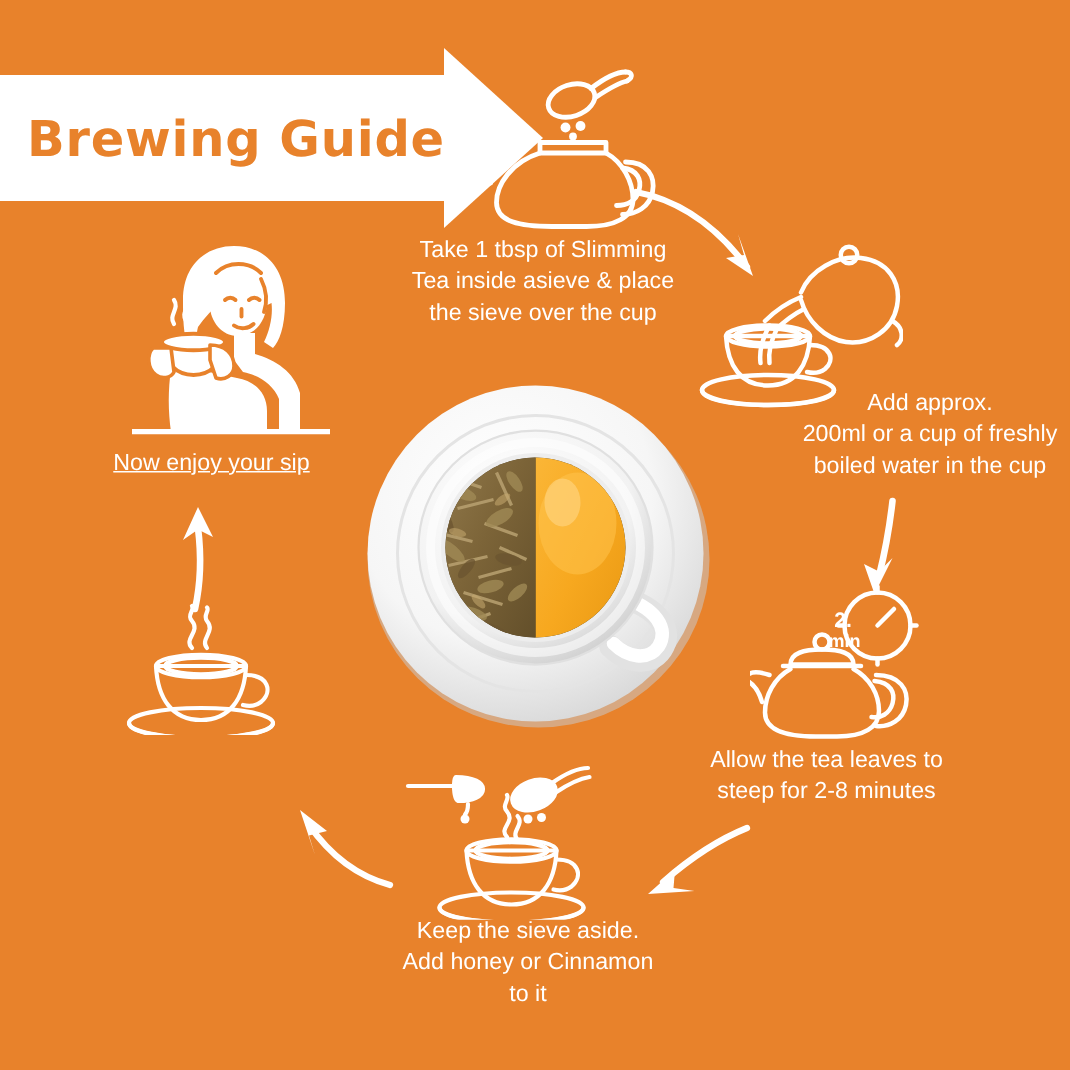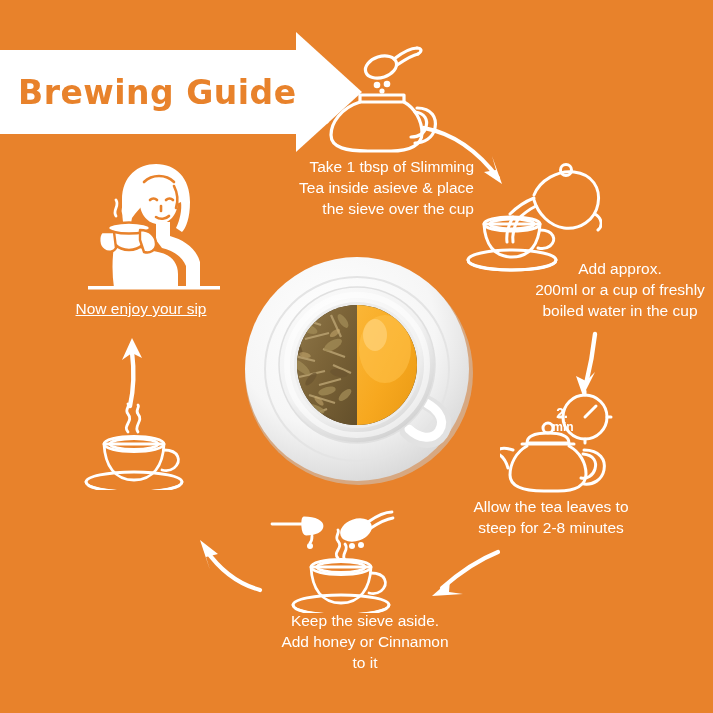--- a/index.html
+++ b/index.html
@@ -33,24 +33,24 @@
   }
   
   .caption{
     color:#ffffff;
     font-size:15.5px;
     line-height:21px;
     text-align:center;
     white-space:pre-line;
     font-family:"Liberation Sans", sans-serif;
   }
-  #cap-step1{left:250px;top:156px;width:224px;text-align:right;}
+  #cap-step1{left:250px;top:156px;width:224px;}
   #cap-step2{left:509px;top:258px;width:222px;}
   #cap-step3{left:443px;top:496px;width:216px;}
-  #cap-step4{left:256px;top:610px;width:218px;}
+  #cap-step4{left:243px;top:610px;width:218px;}
   #cap-step5{left:18px;top:481px;width:254px;}
   #cap-step6{left:42px;top:298px;width:198px;text-decoration:underline;}
   
   .icon{position:absolute;}
   .arrow{position:absolute;}
   
   #center-photo{
     left:235px;top:245px;width:244px;height:244px;
   }
 </style>

